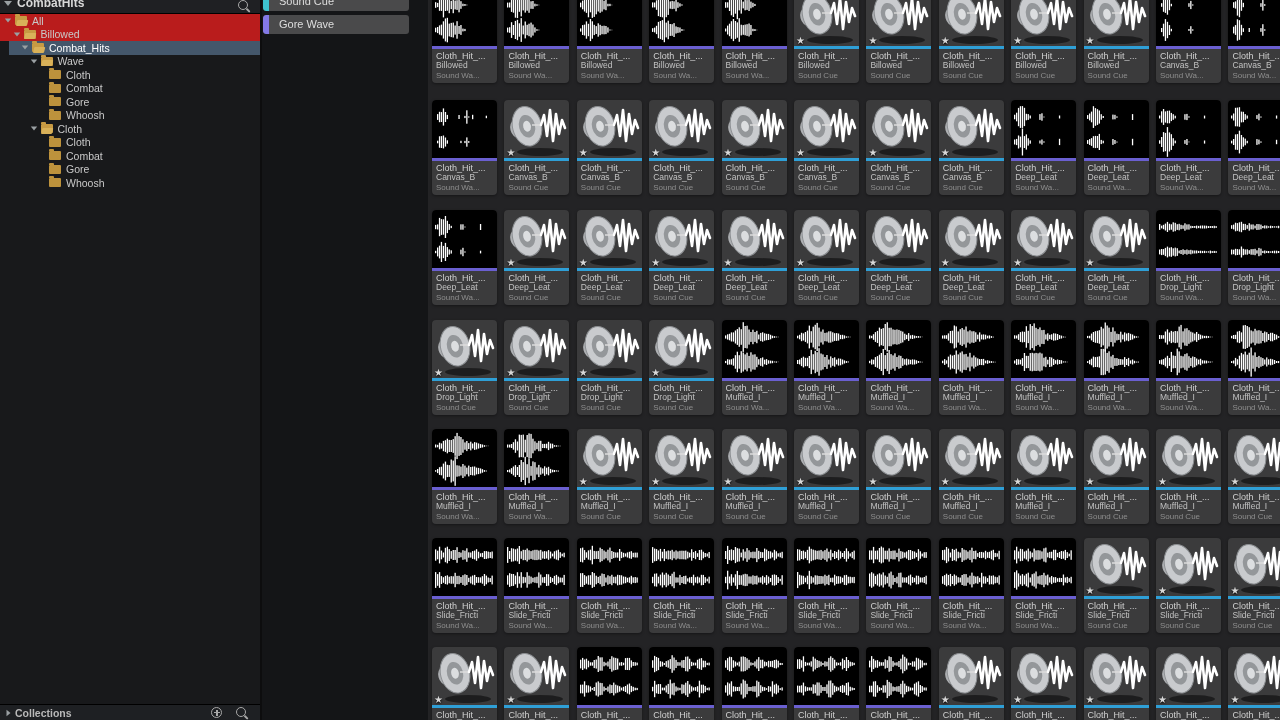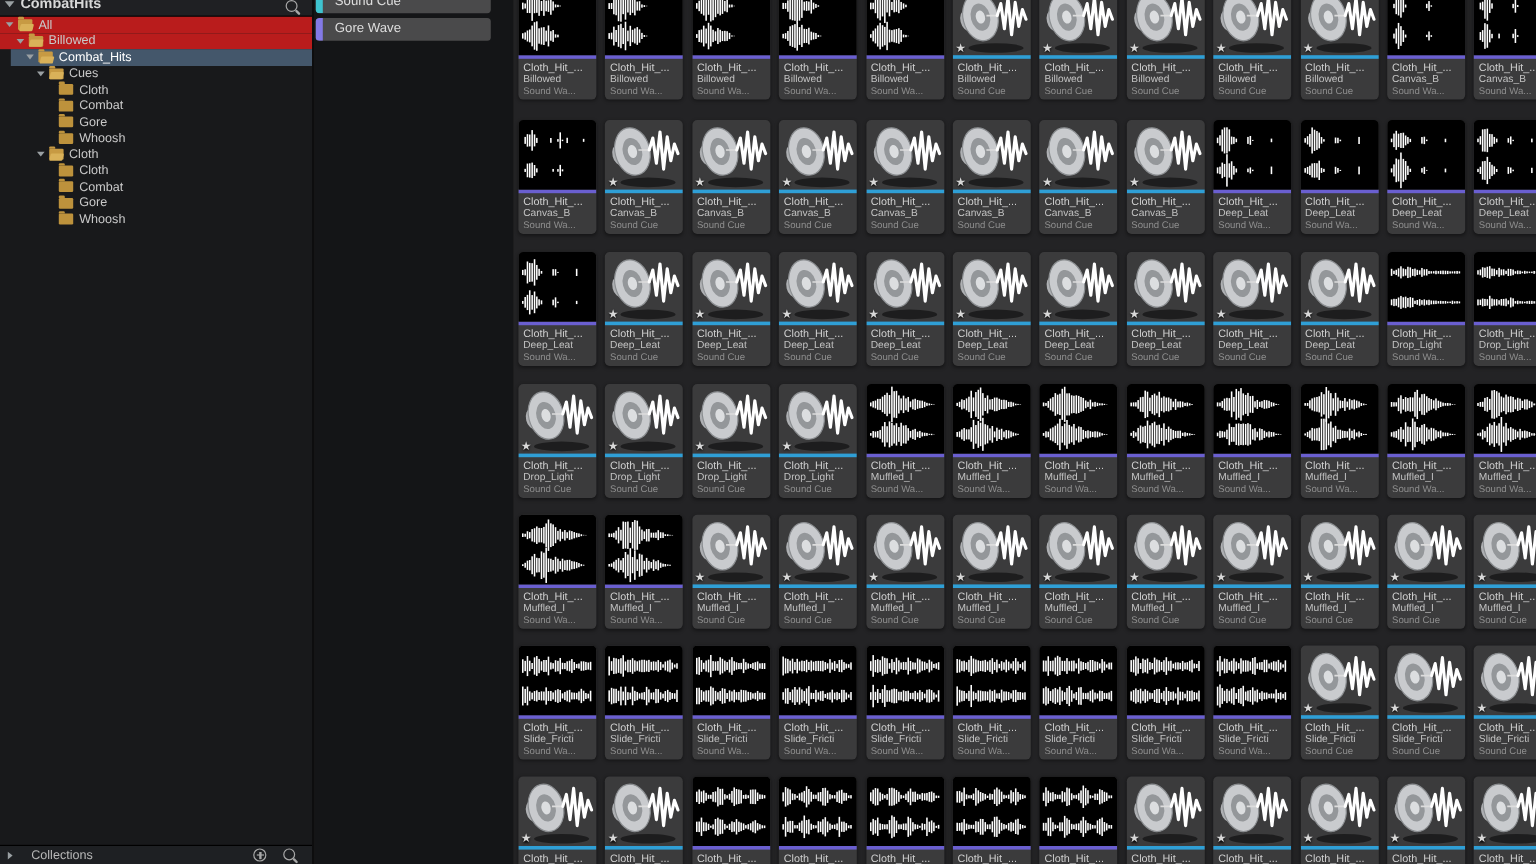--- a/index.html
+++ b/index.html
@@ -19,21 +19,21 @@
   .trow.shade{background:#b91c1c;}
   .trow.sel{background:#44576b;color:#fff;margin-left:9px;}
   .trow .arrow{margin-right:3px;flex:none;transform:scale(.8);}
   .trow .arrow.hid{visibility:hidden;}
   .folder{width:12px;height:9px;background:#bd923c;border-radius:1px;position:relative;margin-right:5px;flex:none;}
   .folder::before{content:"";position:absolute;top:-2px;left:0;width:5px;height:2px;background:inherit;border-radius:1px 1px 0 0;}
   .folder.open{background:#c79a43;}
   .folder.open::after{content:"";position:absolute;left:.5px;bottom:0;width:11px;height:5.5px;background:#d9b159;transform:skewX(-14deg);transform-origin:bottom left;border-radius:1px;}
   #collections{position:absolute;left:0;bottom:0;width:260px;height:15px;background:#1e2023;border-top:1px solid #000;display:flex;align-items:center;}
   #collections .tri-right{margin-left:6px;transform:scale(.8);}
-  #collections .clabel{margin-left:15px;font-size:10.5px;font-weight:400;color:#b8b8b8;}
+  #collections .clabel{margin-left:4px;font-size:10.5px;font-weight:700;color:#b8b8b8;}
   .plusc{width:9px;height:9px;border:1.3px solid #a8a8a8;border-radius:50%;position:relative;box-sizing:content-box;}
   .plusc::before{content:"";position:absolute;left:4.4px;top:2px;width:1.3px;height:5.6px;background:#a8a8a8;}
   .plusc::after{content:"";position:absolute;top:4.2px;left:2px;height:1.3px;width:5.6px;background:#a8a8a8;}
   #collections .plusc{position:absolute;right:38px;top:2px;}
   #collections .mag{position:absolute;right:14px;top:2px;}
   
   #filters{position:absolute;left:262px;top:0;width:166px;height:720px;background:#141517;}
   .pill{position:absolute;left:1px;width:146px;height:19px;background:#4a4a4b;border-radius:3px;overflow:hidden;}
   .pill .acc{position:absolute;left:0;top:0;bottom:0;width:6px;border-radius:3px 0 0 3px;}
   .pill .plabel{position:absolute;left:16px;top:3px;font-size:11px;color:#dedede;}
@@ -72,21 +72,21 @@
     <span class="tlabel">Billowed</span>
   </div>
       <div class="trow sel" style="padding-left: 12px;">
     <span class="arrow tri-down"></span>
     <span class="folder open"></span>
     <span class="tlabel">Combat_Hits</span>
   </div>
       <div class="trow" style="padding-left: 29.5px;">
     <span class="arrow tri-down"></span>
     <span class="folder open"></span>
-    <span class="tlabel">Cues</span>
+    <span class="tlabel">Wave</span>
   </div>
       <div class="trow" style="padding-left: 38px;">
     <span class="arrow tri-down hid"></span>
     <span class="folder"></span>
     <span class="tlabel">Cloth</span>
   </div>
       <div class="trow" style="padding-left: 38px;">
     <span class="arrow tri-down hid"></span>
     <span class="folder"></span>
     <span class="tlabel">Combat</span>

